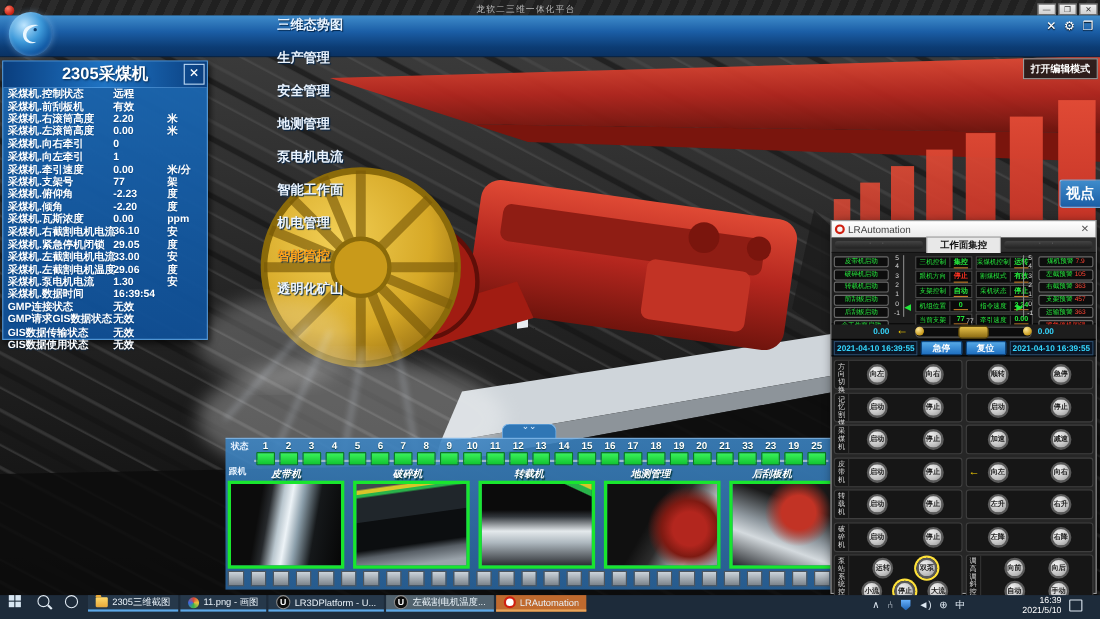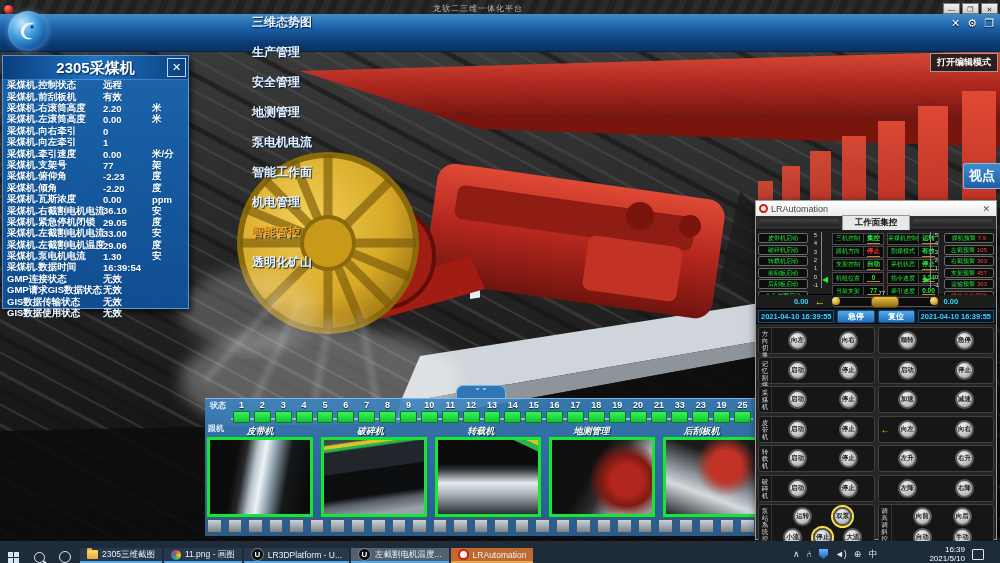--- a/index.html
+++ b/index.html
@@ -133,21 +133,21 @@
   .cbtn{width:19px;height:19px;border-radius:50%;border:2px solid #5a5a5a;box-sizing:border-box;
     background:radial-gradient(circle at 35% 30%,#f4f4f4,#c6c6c6 55%,#8f8f8f);
     color:#222;font-size:6.5px;font-weight:bold;display:flex;align-items:center;justify-content:center;cursor:pointer;}
   .cbtn.hl{box-shadow:0 0 0 2px #ffe23a;}
   .rowarrow{position:absolute;left:2px;color:#ffd400;font-size:10px;font-weight:bold;}
   .cluster{display:flex;height:44px;background:#161616;border:1px solid #3f3f3f;border-radius:3px;}
   .cluster .grp{flex:1;display:flex;flex-direction:column;justify-content:space-evenly;}
   .cluster .line{display:flex;justify-content:space-evenly;align-items:center;}
 
   
-  .taskbar{position:absolute;left:0;bottom:0;width:1000px;height:22px;background:#1d2b3a;display:flex;align-items:flex-end;z-index:40;}
+  .taskbar{position:absolute;left:0;bottom:0;width:1000px;height:22px;background:#1d2b3a;display:flex;align-items:flex-start;z-index:40;}
   .tb-ico{width:26px;display:flex;align-items:center;justify-content:center;cursor:pointer;color:#dfe9f2;}
   .start{display:grid;grid-template-columns:5px 5px;grid-gap:1px;}
   .start i{width:5px;height:5px;background:#d8e6f2;}
   .search-g{width:9px;height:9px;border:1.5px solid #dfe9f2;border-radius:50%;position:relative;}
   .search-g::after{content:'';position:absolute;width:5px;height:1.5px;background:#dfe9f2;transform:rotate(45deg);right:-4px;bottom:-1px;}
   .taskview{width:10px;height:10px;border:1.5px solid #dfe9f2;border-radius:50%;}
   .tb-item{display:flex;align-items:center;gap:4px;padding:0 7px;margin-left:2px;max-width:92px;
     background:#26384a;border-bottom:2px solid #5aa7e8;cursor:pointer;}
   .tb-item span.lbl{font-size:8.5px;color:#e8f1f8;white-space:nowrap;overflow:hidden;text-overflow:ellipsis;}
   .tb-item.active{background:#51626e;}

